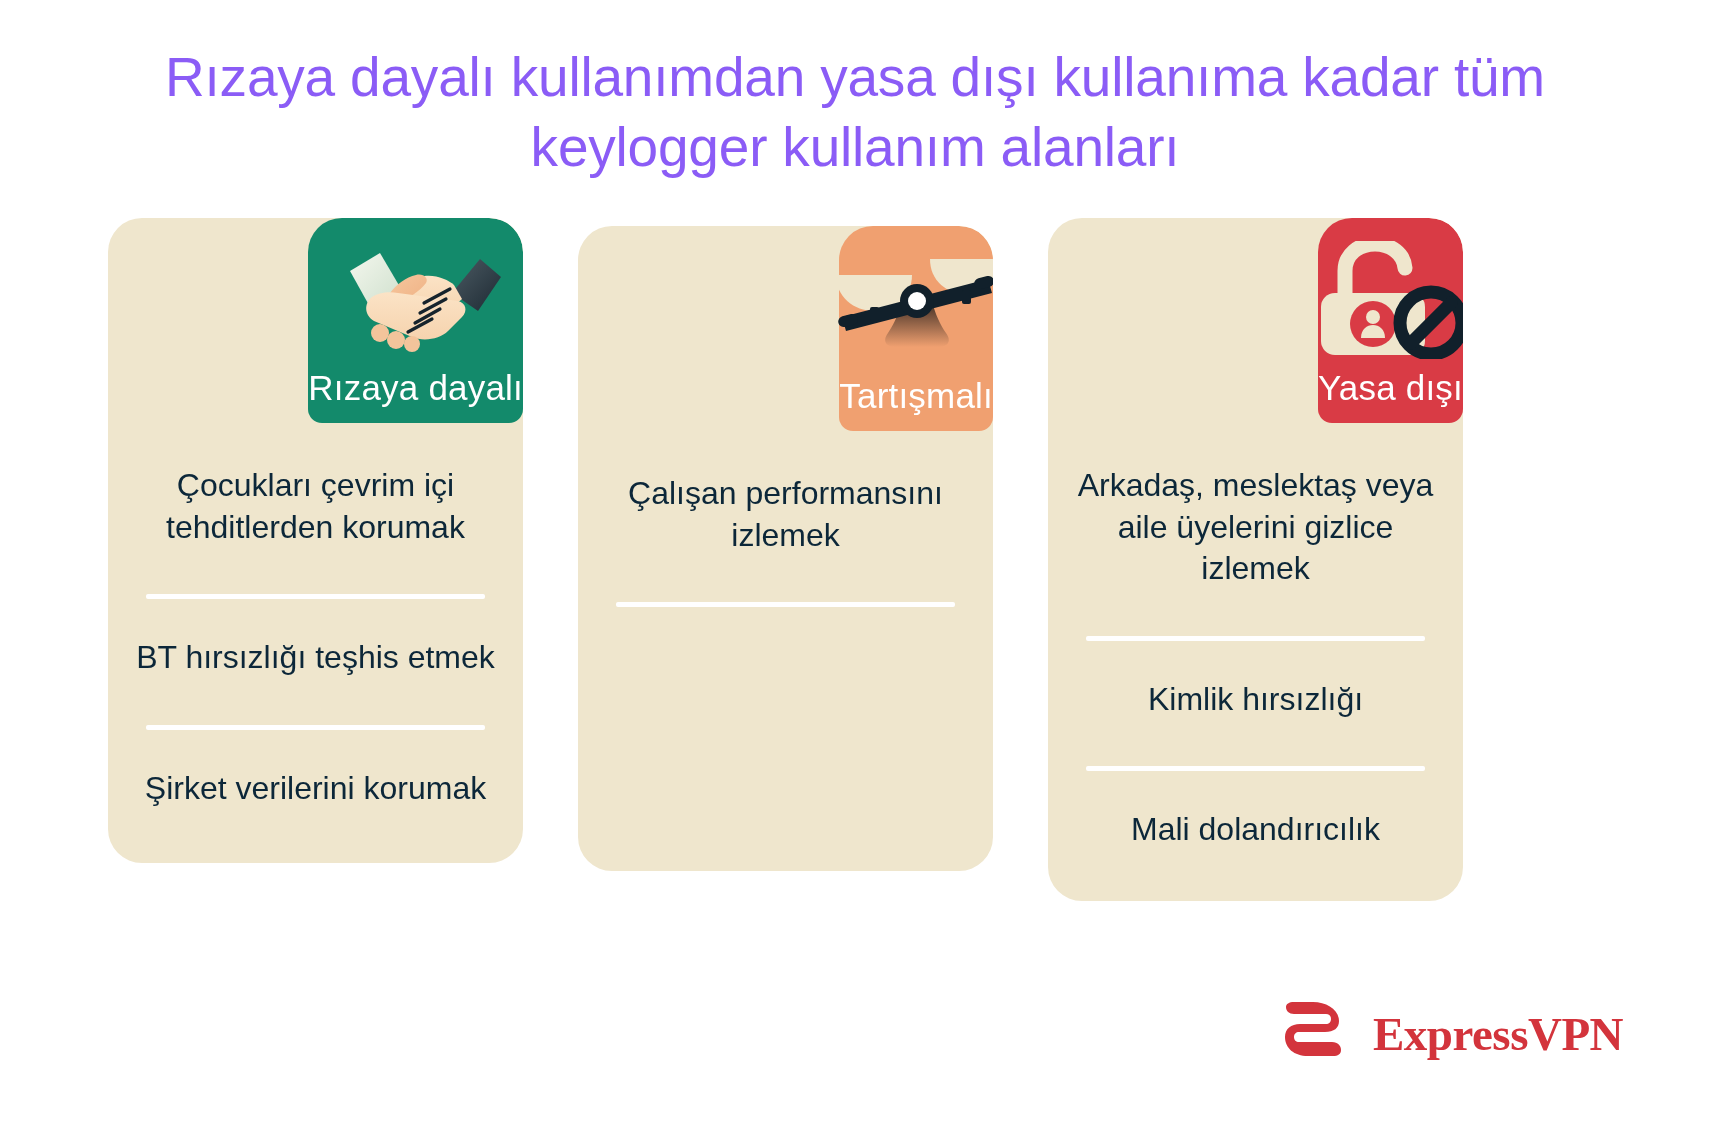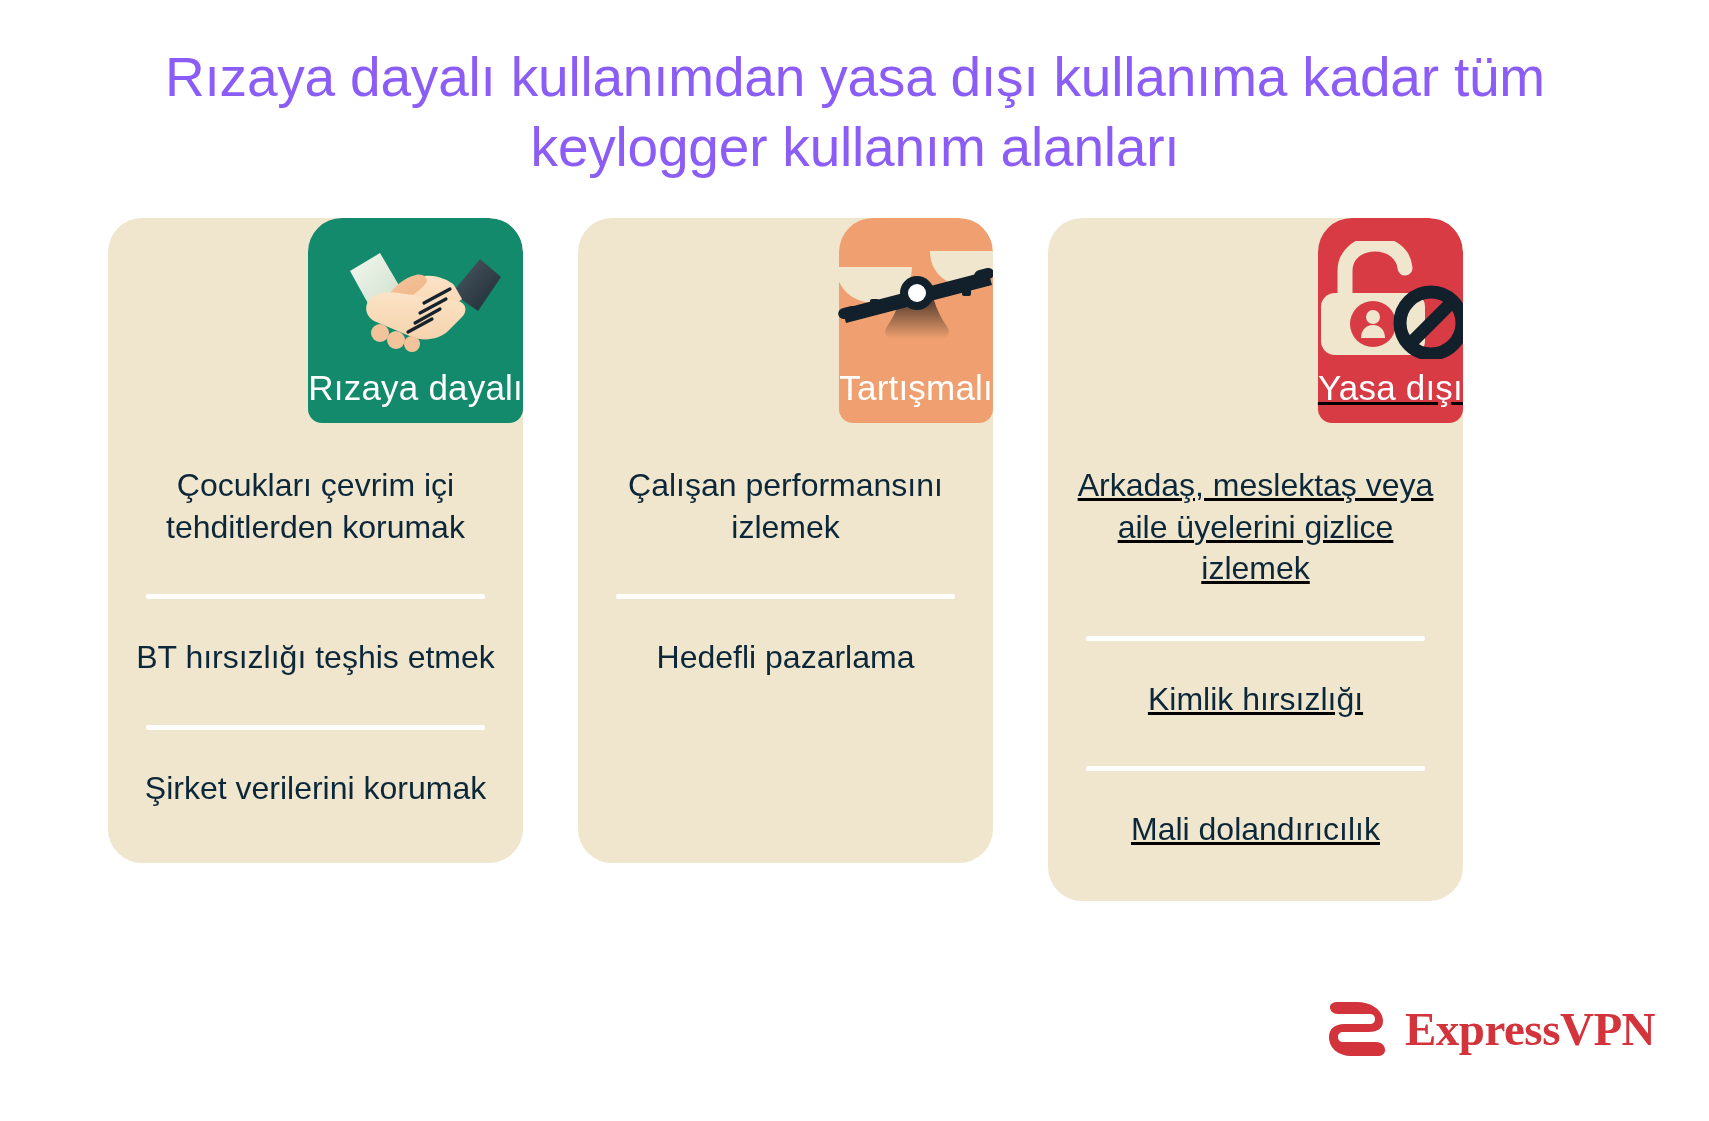--- a/index.html
+++ b/index.html
@@ -113,31 +113,31 @@
     border-radius: 2px;
   }
 
   
   .head-consensual { background: #138a6b; }
   .head-contentious { background: #f0a070; }
   .head-illegal   { background: #d93b45; }
 
   
   .card.c1 { min-height: 645px; }
-  .card.c2 { min-height: 645px; }
-  .card.c3 { min-height: 645px; text-decoration: underline; }
+  .card.c2 { min-height: 645px; margin-top: 8px; }
+  .card.c3 { min-height: 645px; }
 
   
   .logo {
     position: absolute;
-    left: 1327px;
+    left: 1283px;
     top: 1000px;
     display: flex;
-    align-items: center;
-    gap: 16px;
+    align-items: flex-end;
+    gap: 28px;
   }
   .logo-mark { width: 62px; height: 58px; }
   .logo-text {
     color: #d3343c;
     font-family: "Liberation Serif", serif;
     font-size: 47px;
     font-weight: 700;
     letter-spacing: -0.5px;
     line-height: 1;
   }
@@ -239,21 +239,20 @@
 
             <circle cx="91" cy="52" r="17" fill="#11202b"></circle>
             <circle cx="91" cy="52" r="9" fill="#ffffff"></circle>
           </svg>
         </div>
         <div class="card-head-title">Tartışmalı</div>
       </div>
       <div class="card-body">
         <div class="item">Çalışan performansını izlemek</div>
         <hr class="divider">
-        <div class="item">Hedefli pazarlama</div>
       </div>
     </div>
 
     <div class="card c3">
       <div class="card-head head-illegal">
         <div class="card-icon">
           <svg width="170" height="118" viewBox="0 0 170 118" xmlns="http://www.w3.org/2000/svg">
 
             <path d="M40 58 L40 30 C40 13 54 3 70 3 C86 3 99 13 100 27" fill="none" stroke="#efe6cd" stroke-width="15" stroke-linecap="round"></path>
 

